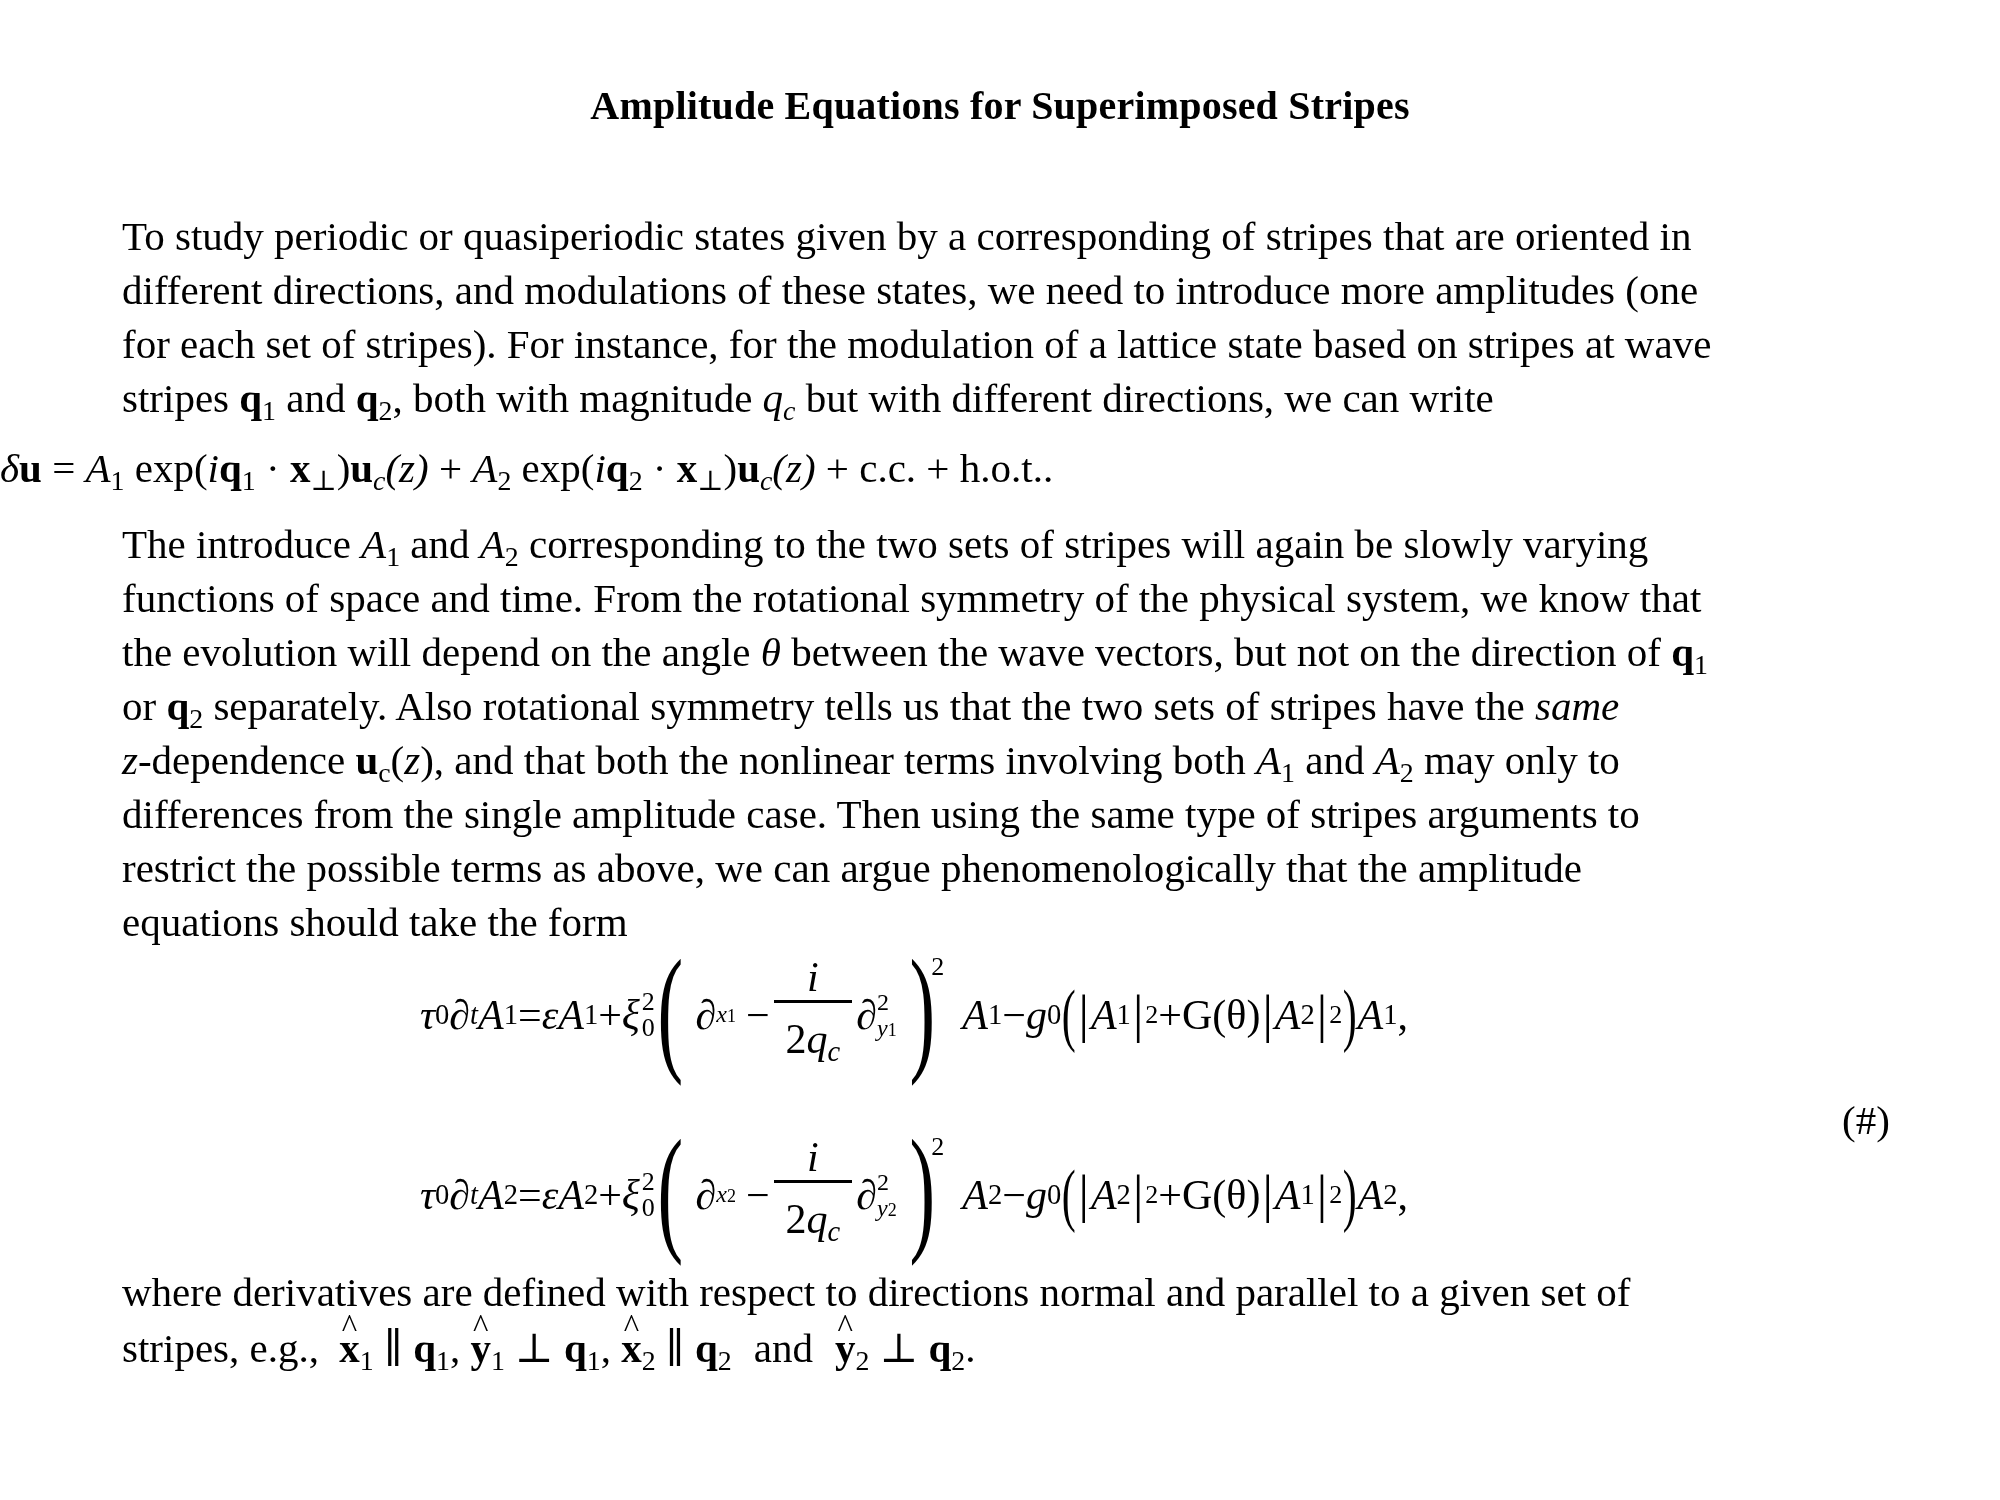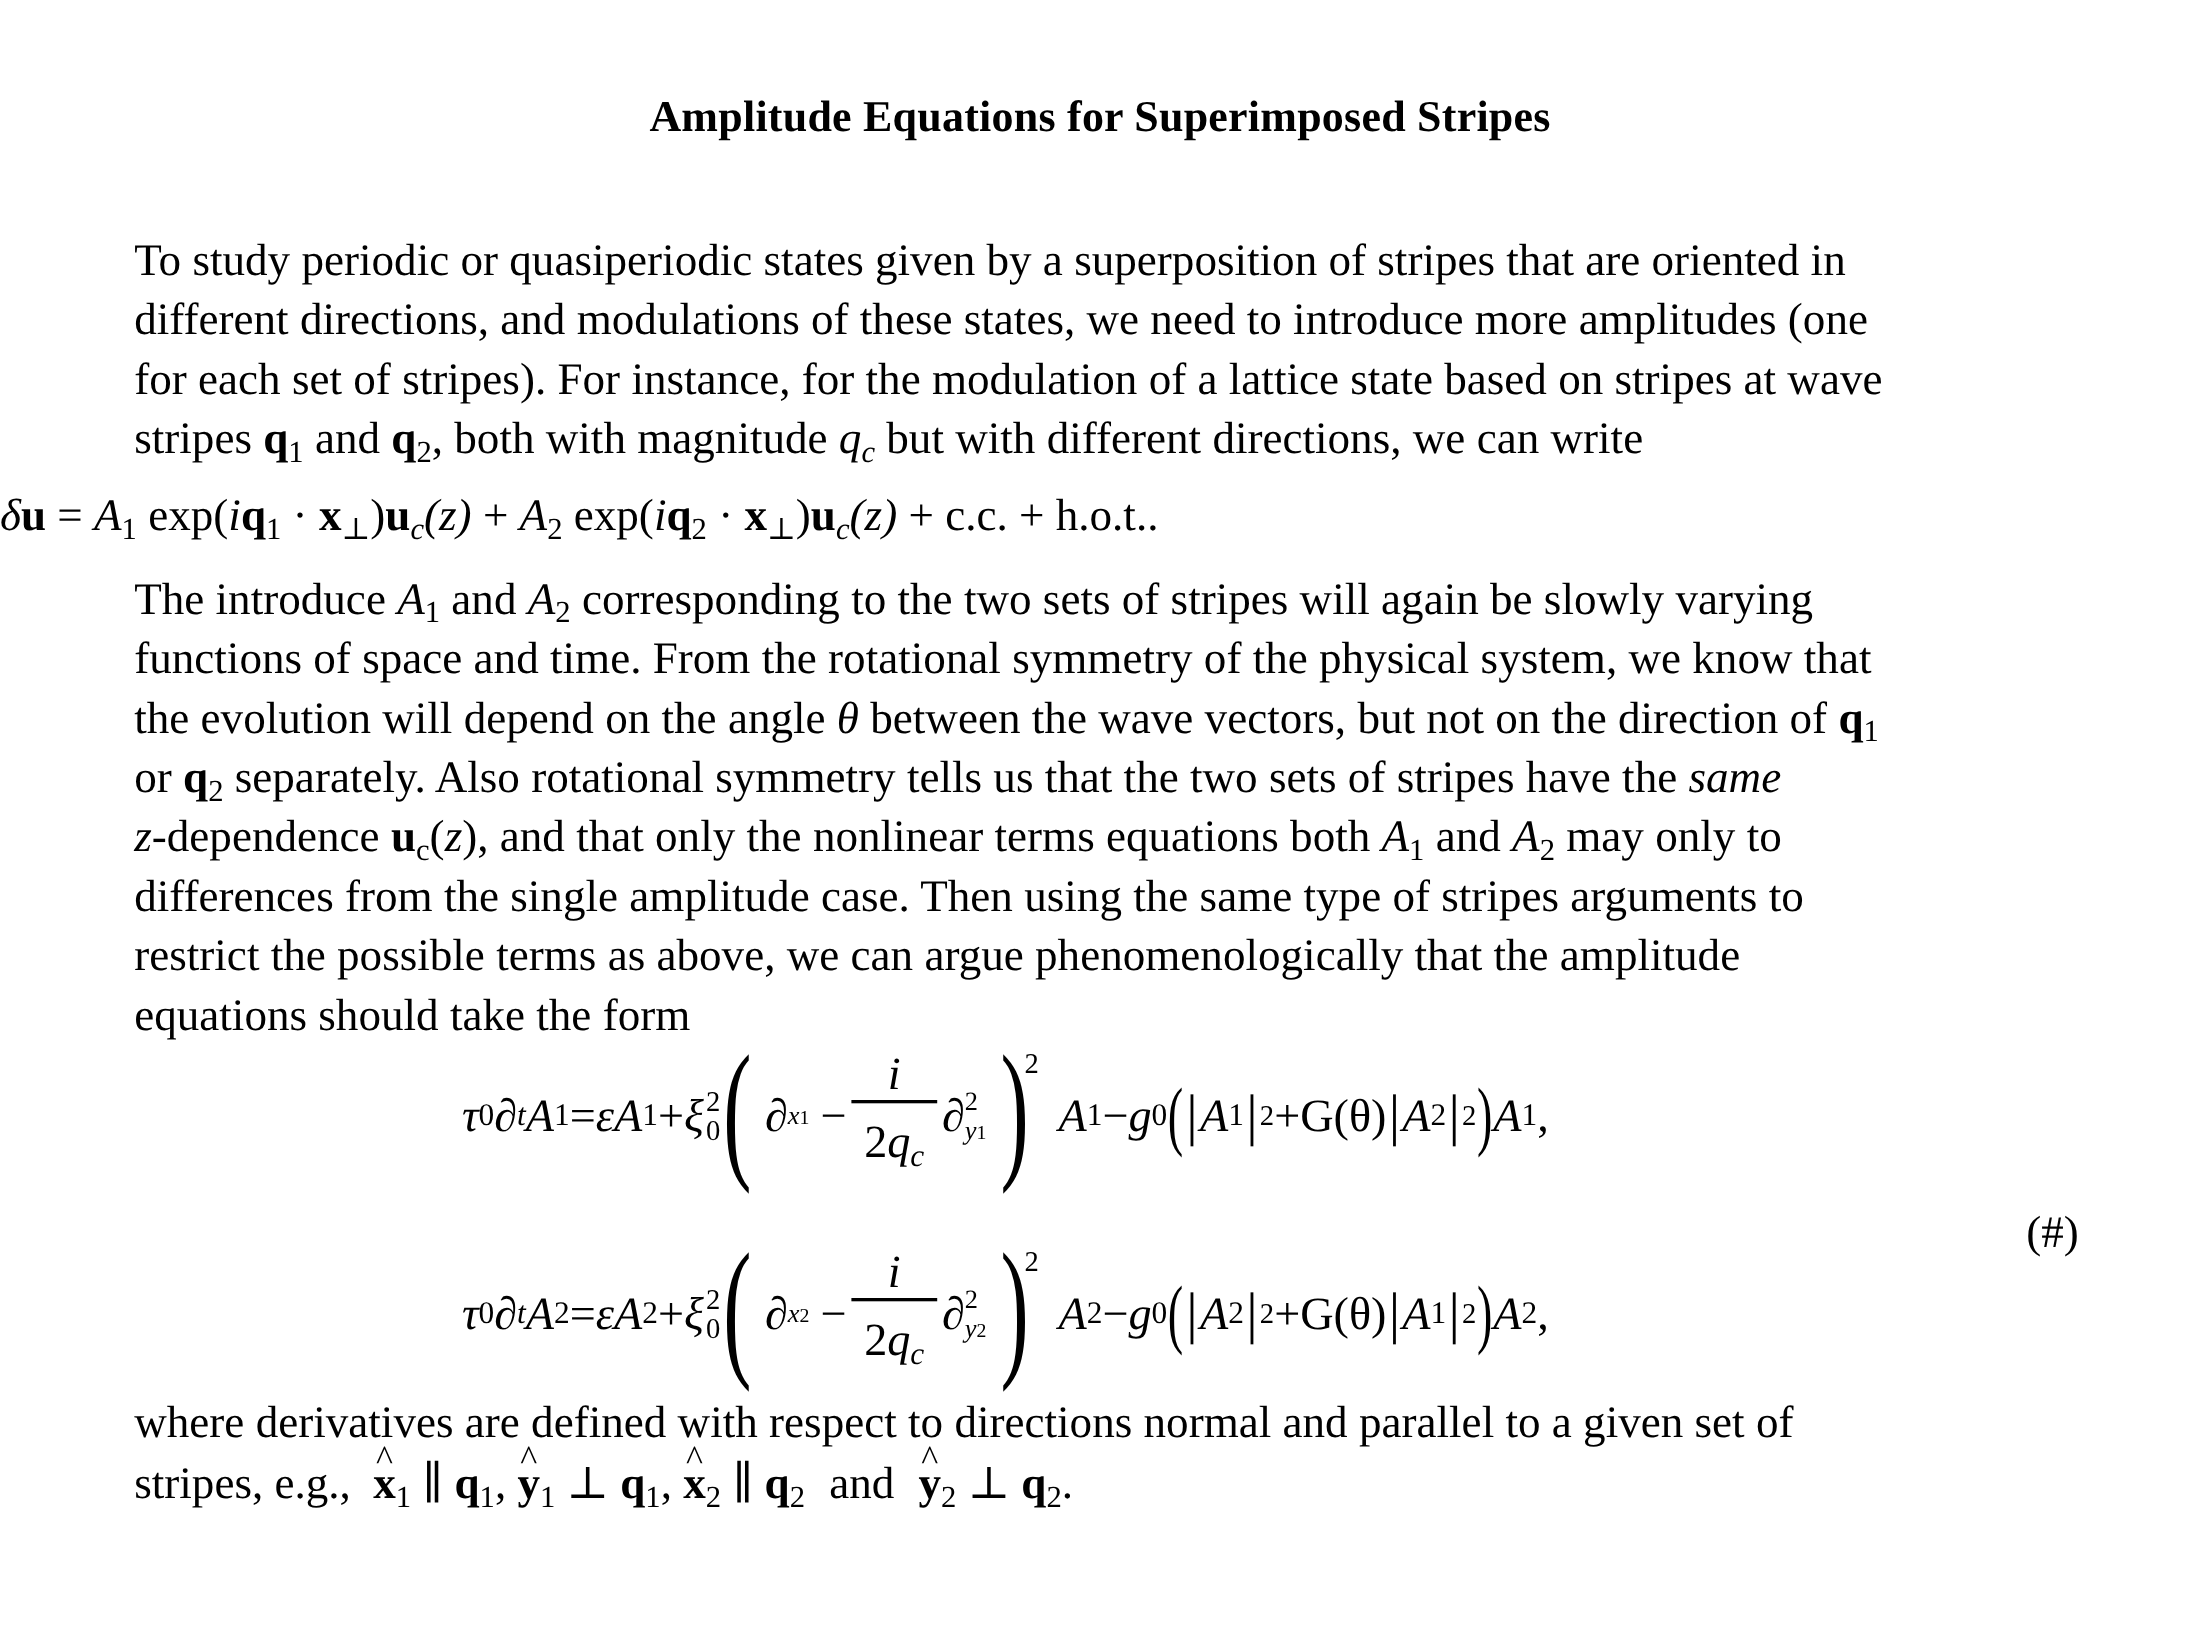--- a/index.html
+++ b/index.html
@@ -57,21 +57,21 @@
       top: -0.55em; font-weight: normal; font-size: 0.8em;
     }
   </style>
 </head>
 <body>
 
 <div>
 
   <div class="title">Amplitude Equations for Superimposed Stripes</div>
 
-  <div class="line" style="top:216px">To study periodic or quasiperiodic states given by a superposition of stripes that are oriented in</div>
+  <div class="line" style="top:216px">To study periodic or quasiperiodic states given by a corresponding of stripes that are oriented in</div>
   <div class="line" style="top:270px">different directions, and modulations of these states, we need to introduce more amplitudes (one</div>
   <div class="line" style="top:324px">for each set of stripes). For instance, for the modulation of a lattice state based on stripes at wave</div>
   <div class="line" style="top:378px">
     <span>stripes </span><span class="b"><span>q</span><sub class="nb" style="font-weight:normal">1</sub></span><span> and </span><span class="b"><span>q</span><sub style="font-weight:normal">2</sub></span><span>, both with magnitude </span><span class="i"><span>q</span><sub>c</sub></span><span> but with different directions, we can write</span>
   </div>
 
   <div class="eq-center" style="top:444px">
     <span class="i">δ</span><span class="b">u</span><span> = </span><span class="i">A</span><sub>1</sub><span> exp(</span><span class="i">i</span><span class="b">q</span><sub>1</sub><span> · </span><span class="b">x</span><sub>⊥</sub><span>)</span><span class="b">u</span><sub class="i">c</sub><span class="i">(z)</span><span> + </span><span class="i">A</span><sub>2</sub><span> exp(</span><span class="i">i</span><span class="b">q</span><sub>2</sub><span> · </span><span class="b">x</span><sub>⊥</sub><span>)</span><span class="b">u</span><sub class="i">c</sub><span class="i">(z)</span><span> + c.c. + h.o.t..</span>
   </div>
 
@@ -79,21 +79,21 @@
     <span>The introduce </span><span class="i">A</span><sub>1</sub><span> and </span><span class="i">A</span><sub>2</sub><span> corresponding to the two sets of stripes will again be slowly varying</span>
   </div>
   <div class="line" style="top:578px">functions of space and time. From the rotational symmetry of the physical system, we know that</div>
   <div class="line" style="top:632px">
     <span>the evolution will depend on the angle </span><span class="i">θ</span><span> between the wave vectors, but not on the direction of </span><span class="b">q</span><sub>1</sub>
   </div>
   <div class="line" style="top:686px">
     <span>or </span><span class="b">q</span><sub>2</sub><span> separately. Also rotational symmetry tells us that the two sets of stripes have the </span><span class="i">same</span>
   </div>
   <div class="line" style="top:740px">
-    <span class="i">z</span><span>-dependence </span><span class="b">u</span><sub>c</sub><span>(</span><span class="i">z</span><span>)</span><span>, and that only the nonlinear terms equations both </span><span class="i">A</span><sub>1</sub><span> and </span><span class="i">A</span><sub>2</sub><span> may only to</span>
+    <span class="i">z</span><span>-dependence </span><span class="b">u</span><sub>c</sub><span>(</span><span class="i">z</span><span>)</span><span>, and that both the nonlinear terms involving both </span><span class="i">A</span><sub>1</sub><span> and </span><span class="i">A</span><sub>2</sub><span> may only to</span>
   </div>
   <div class="line" style="top:794px">differences from the single amplitude case. Then using the same type of stripes arguments to</div>
   <div class="line" style="top:848px">restrict the possible terms as above, we can argue phenomenologically that the amplitude</div>
   <div class="line" style="top:902px">equations should take the form</div>
 
   <div class="eqrow" style="left:420px; top:940px">
     <span class="i">τ</span>
       <sub>0</sub>
       <span class="i">∂</span>
       <sub class="i">t</sub>

